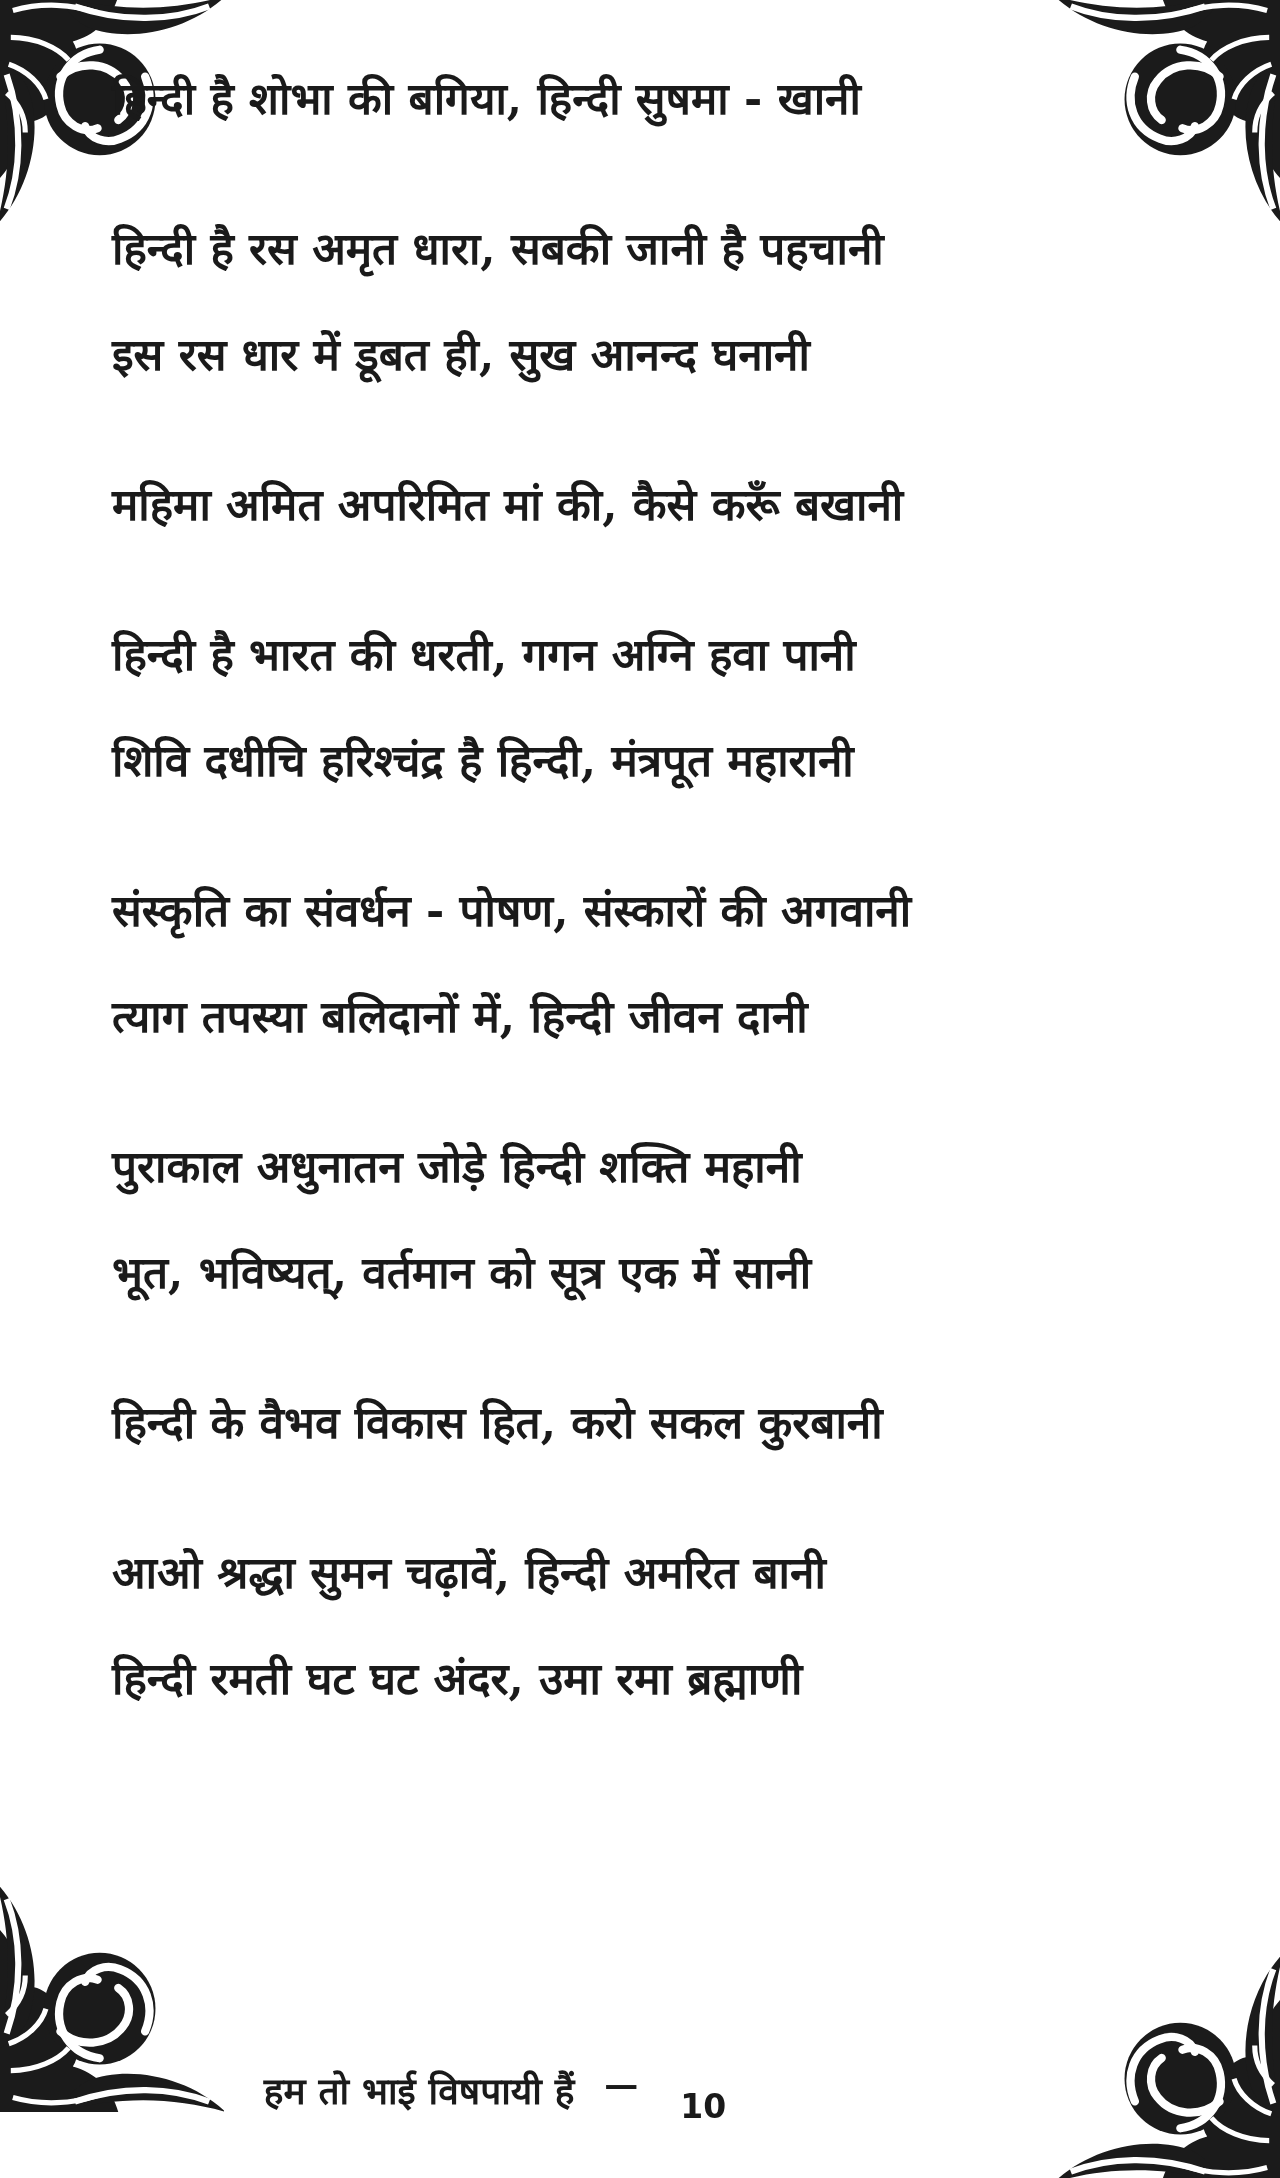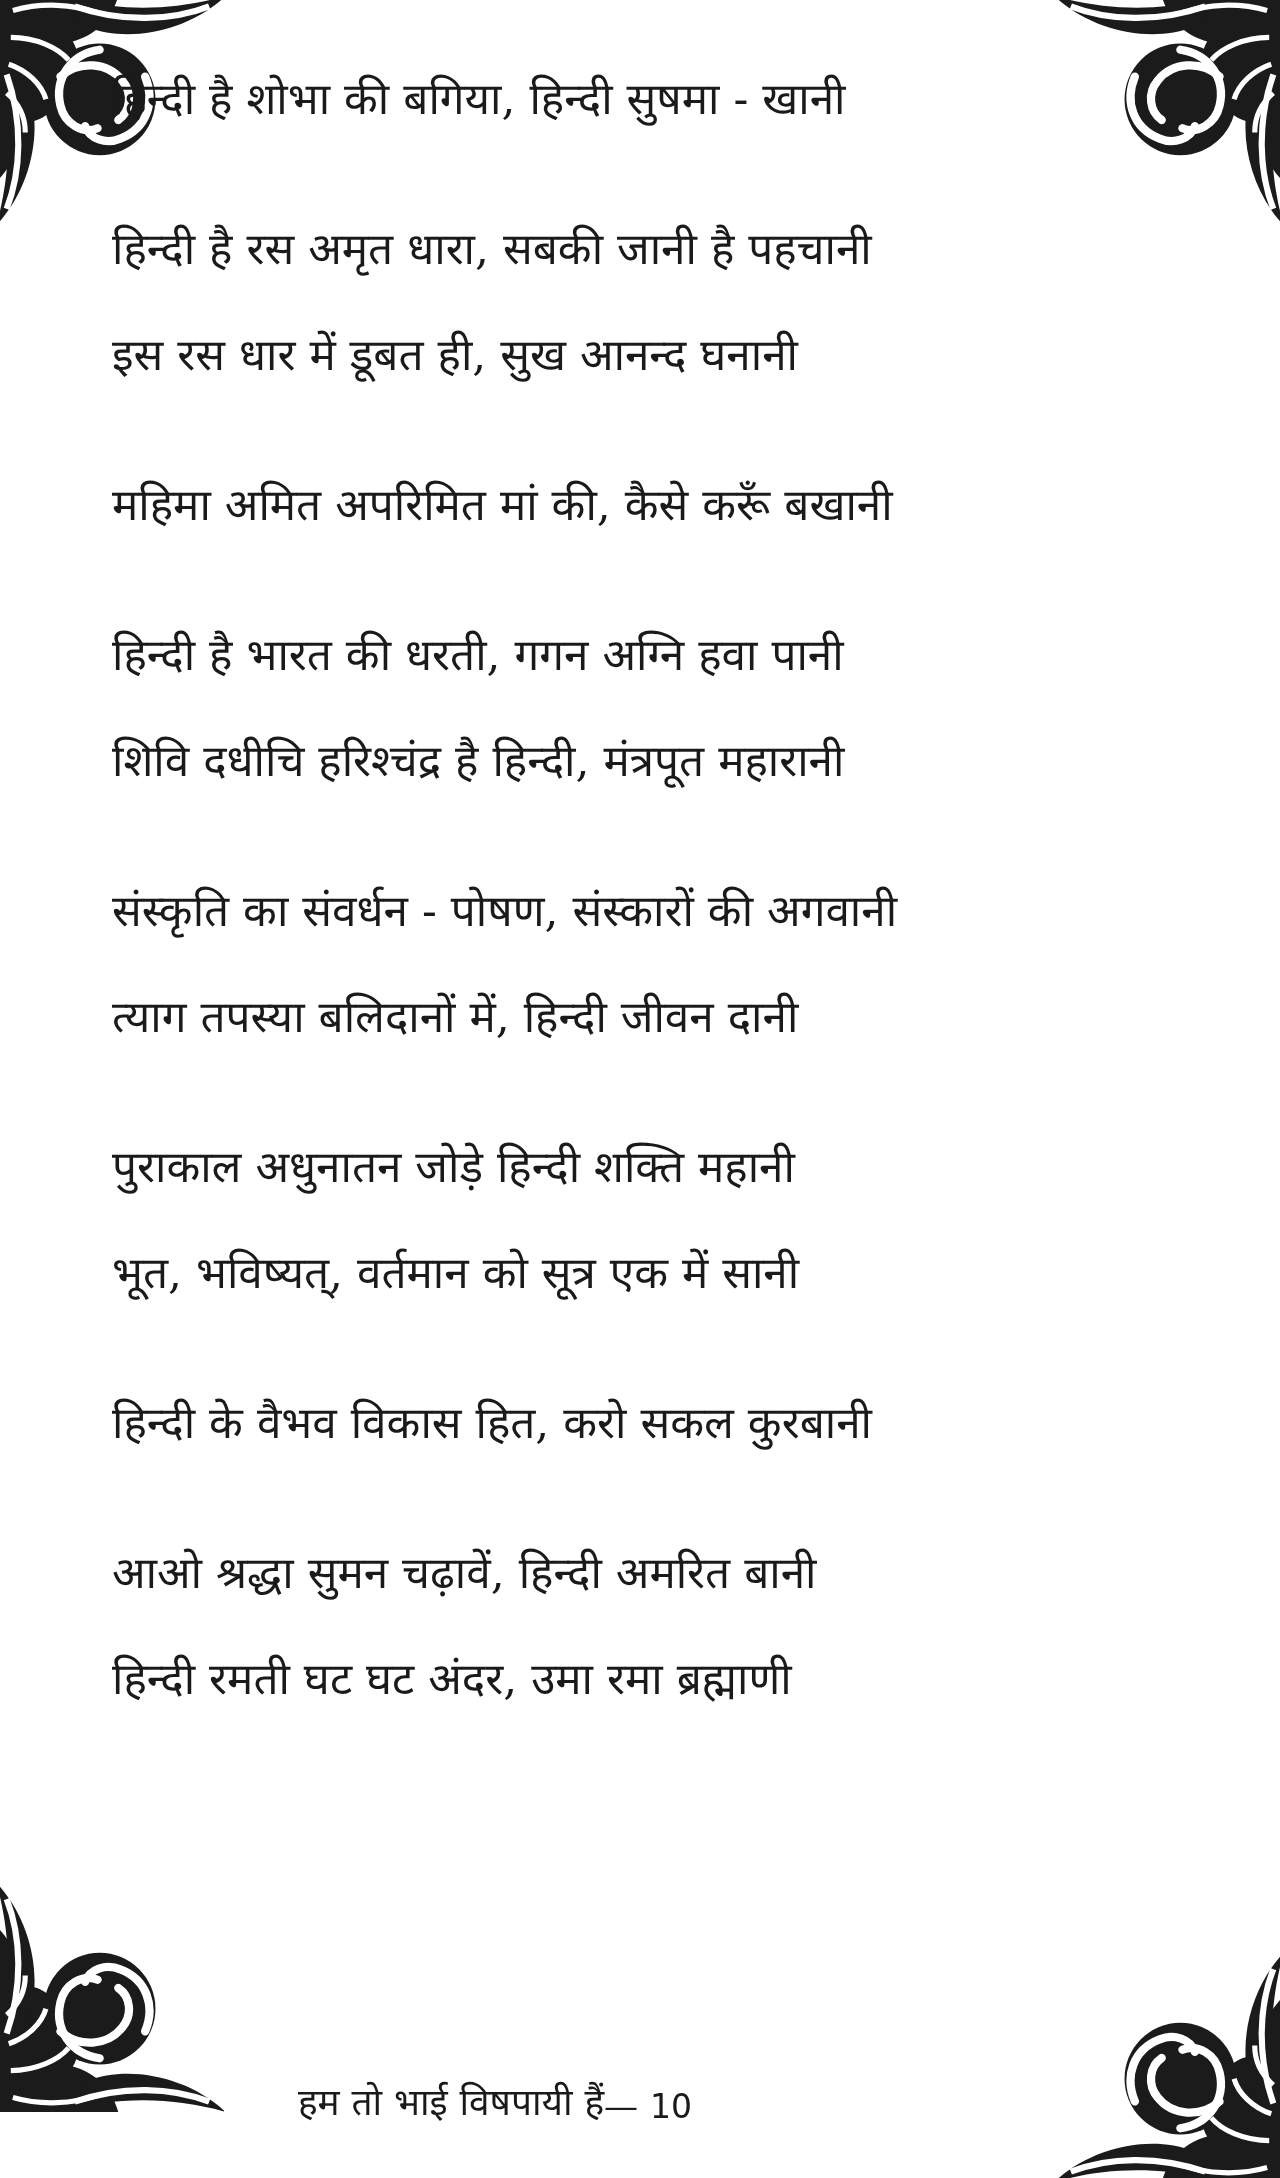--- a/index.html
+++ b/index.html
@@ -34,35 +34,36 @@
     top: 0;
     left: 112px;
     right: 90px;
     padding-top: 46px;
   }
   .stanza { margin: 0 0 44px 0; }
   .line {
     margin: 0;
     font-size: 44px;
     line-height: 106px;
-    font-weight: 400;
+    font-weight: 700;
     white-space: nowrap;
     color: #1a1a1a;
   }
   
   .footer {
     position: absolute;
     left: 0;
     right: 0;
     bottom: 52px;
     display: flex;
     justify-content: center;
-    align-items: flex-end;
+    align-items: flex-start;
     padding-right: 290px;
-    font-weight: normal;
+    gap: 30px;
+    font-weight: bold;
     font-size: 37px;
     color: #1a1a1a;
   }
   .footer .sep { font-size: 34px; letter-spacing: -2px; }
   .footer .pagenum {
     font-family: "DejaVu Sans", "Liberation Sans", sans-serif;
     font-size: 33px;
     margin-left: 14px;
     margin-top: 23px;
   }

